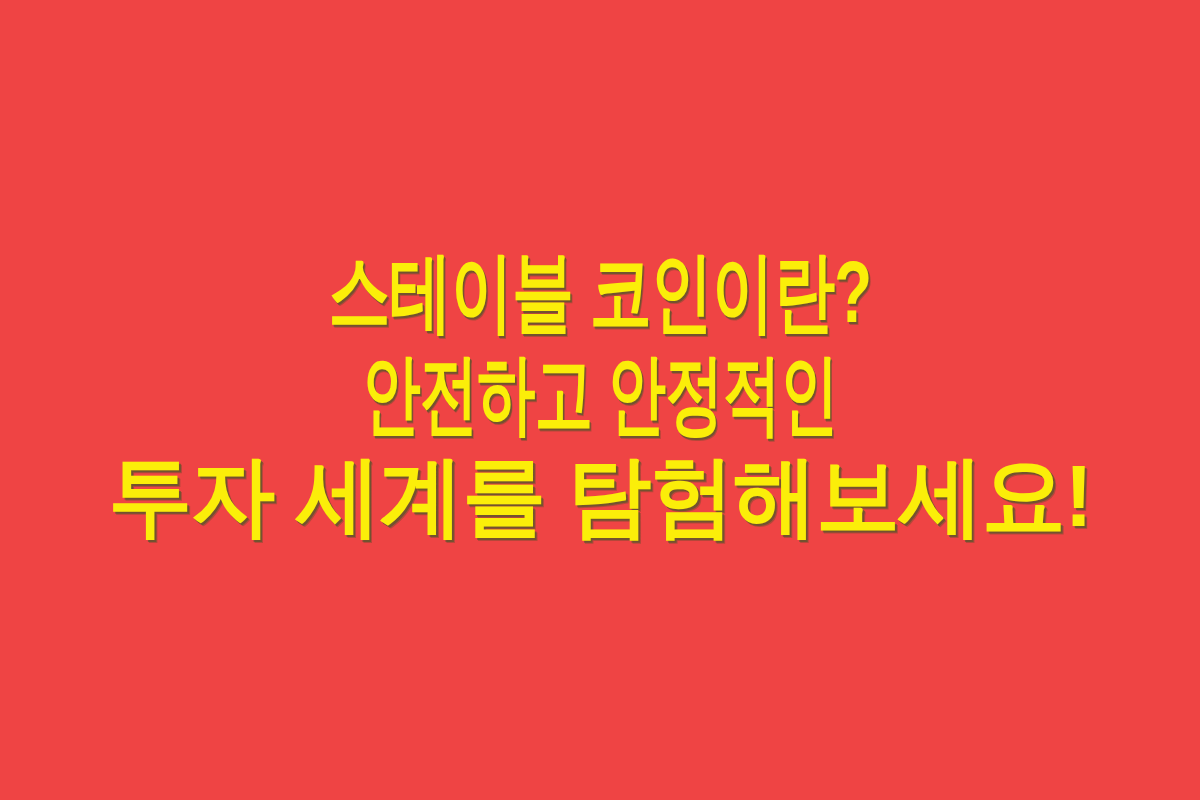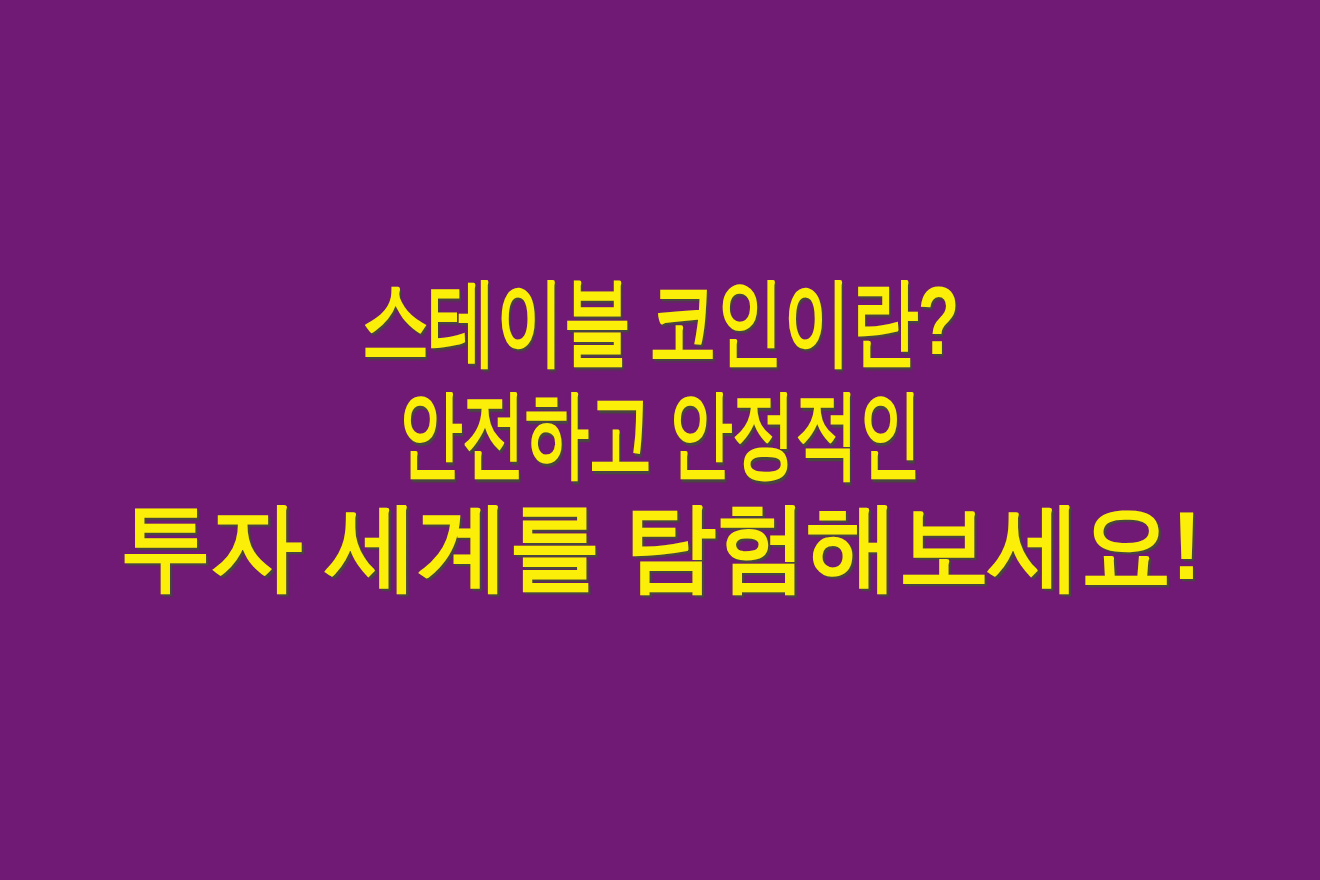--- a/index.html
+++ b/index.html
@@ -66,21 +66,21 @@
   }
 
   .headline-line.l3 {
     font-size: 88px;
     transform: scaleX(1.145);
   }
 </style>
 </head>
 <body>
 
-<div id="banner" style="background: #701a75;">
+<div id="banner" style="background: #ef4444;">
 
   <div id="headline">
 
     <span class="headline-line l1" style="color: rgb(251, 238, 9); transform: scaleX(0.7034);">스테이블 코인이란?</span>
 
     <span class="headline-line l2" style="color: rgb(251, 238, 9); transform: scaleX(0.661);">안전하고 안정적인</span>
 
     <span class="headline-line l3" style="color: rgb(251, 238, 9); transform: scaleX(0.9534);">투자 세계를 탐험해보세요!</span>
 
   </div>

